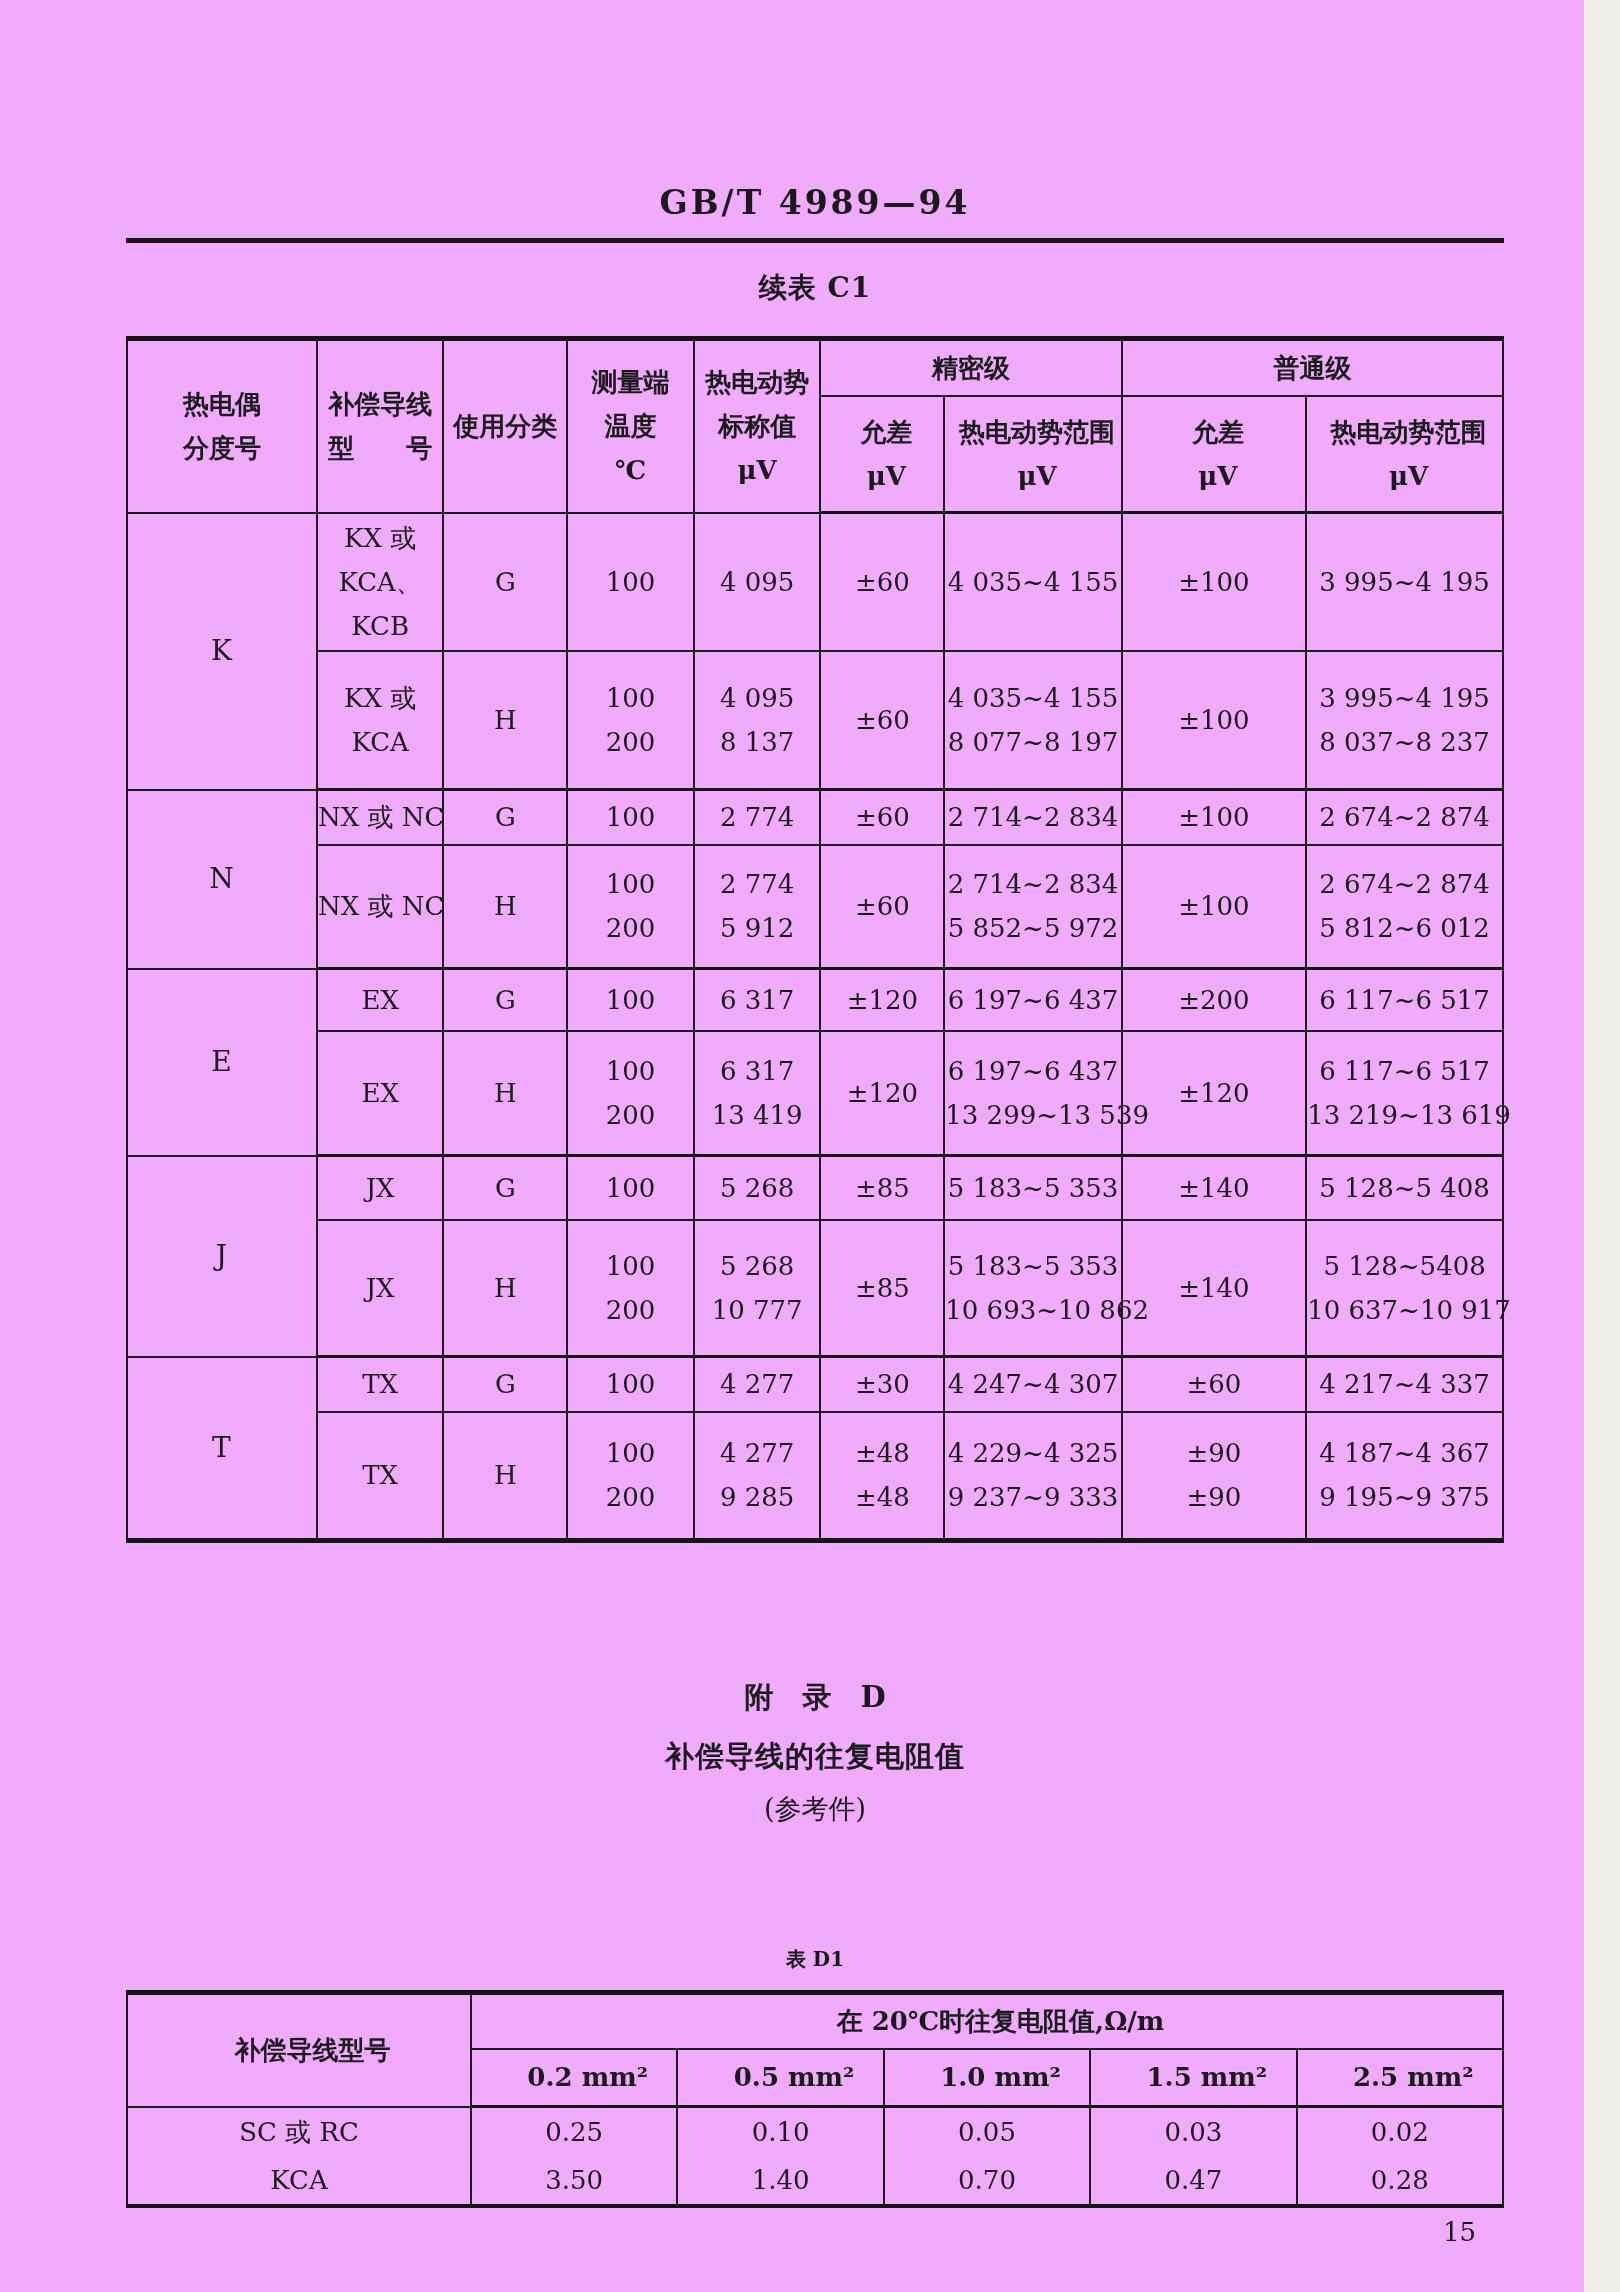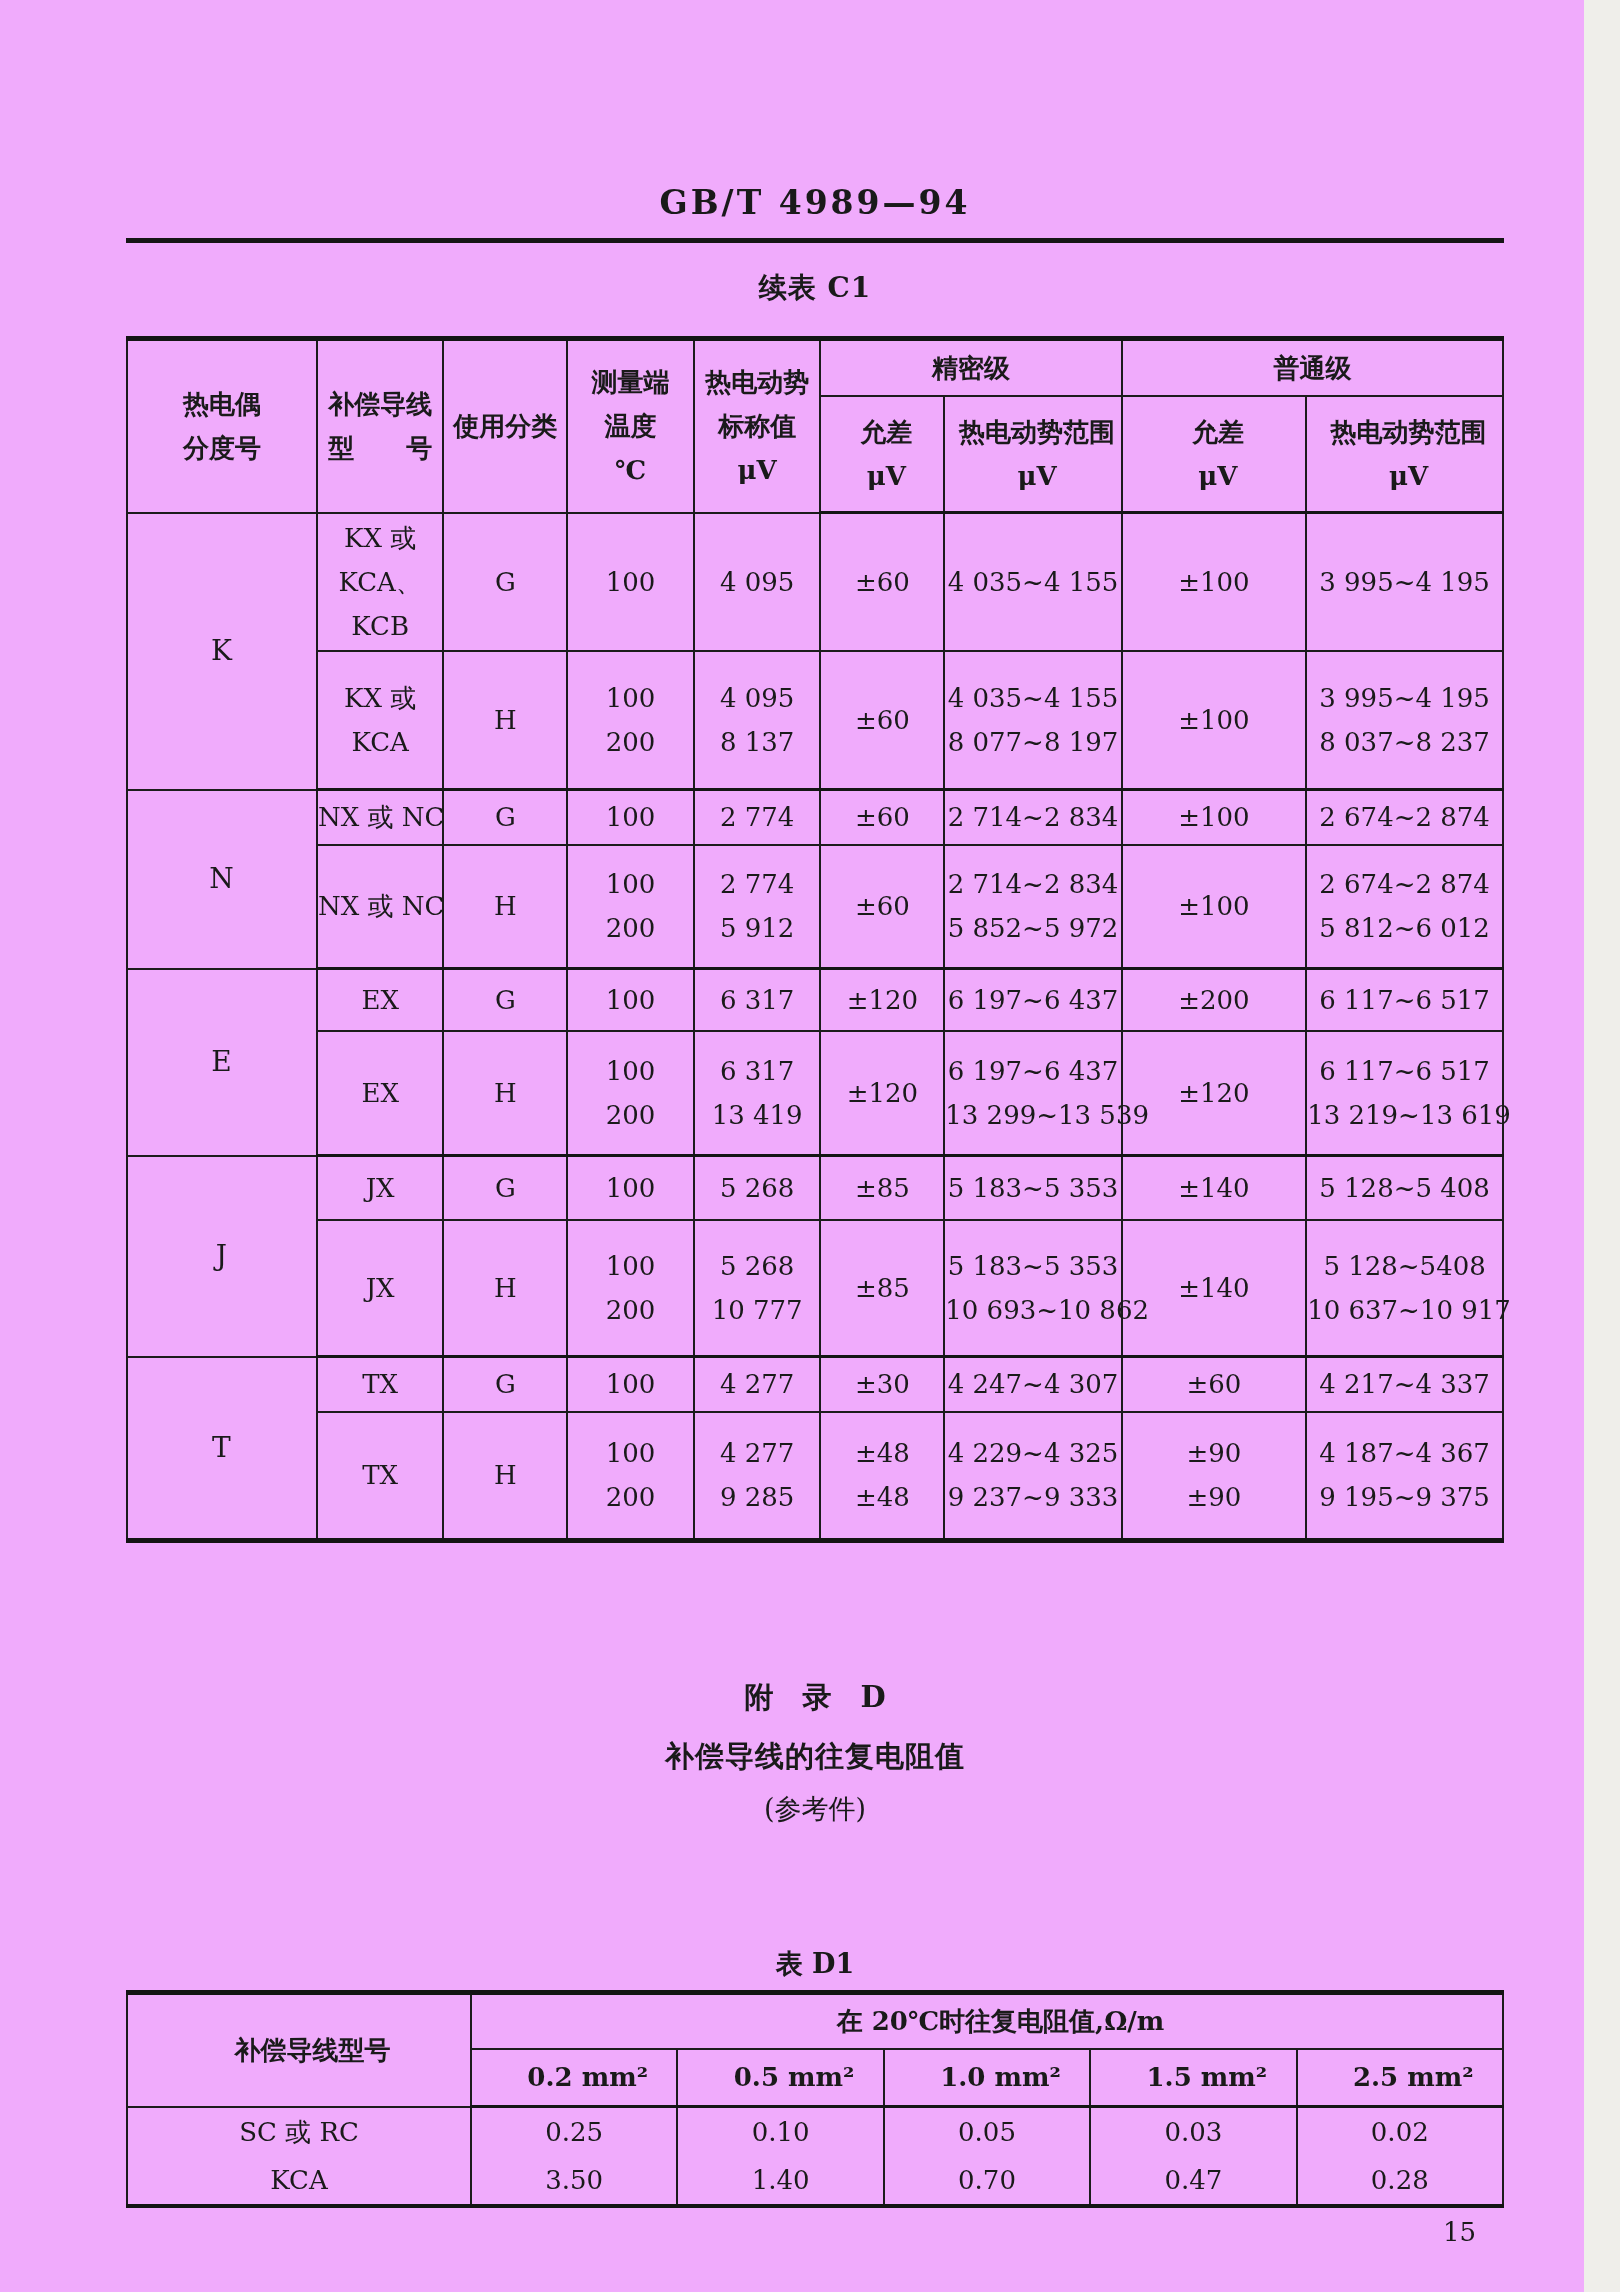--- a/index.html
+++ b/index.html
@@ -61,21 +61,21 @@
     font-size:27px;
   }
   .appendix-paragraph {
     top:1839px;
     font-size:29px; line-height:52px;
     text-align:justify; text-indent:2.2em;
     letter-spacing:0.5px;
   }
   .d1-caption {
     top:1946px; text-align:center;
-    font-size:27px; font-weight:bold;
+    font-size:20px; font-weight:bold;
   }
   #table-d1-wrap { top:1990px; }
   #table-d1 { border-top:5px solid #141414; border-bottom:4px solid #141414; }
   #table-d1 thead th { font-weight:bold;padding-left:27px; }
   #table-d1 tr.hr1 { height:56px; }
   #table-d1 tr.hr2 { height:58px; }
   #table-d1 thead tr.hr2 th { border-bottom:3px solid #151515; }
   #d1-body td { border-top:none; border-bottom:none; }
   #d1-body tr { height:48px; }
 

